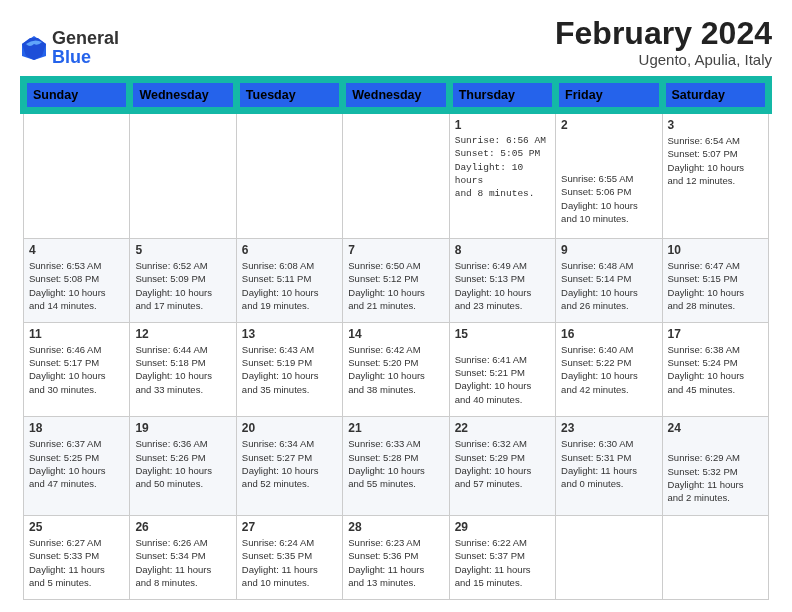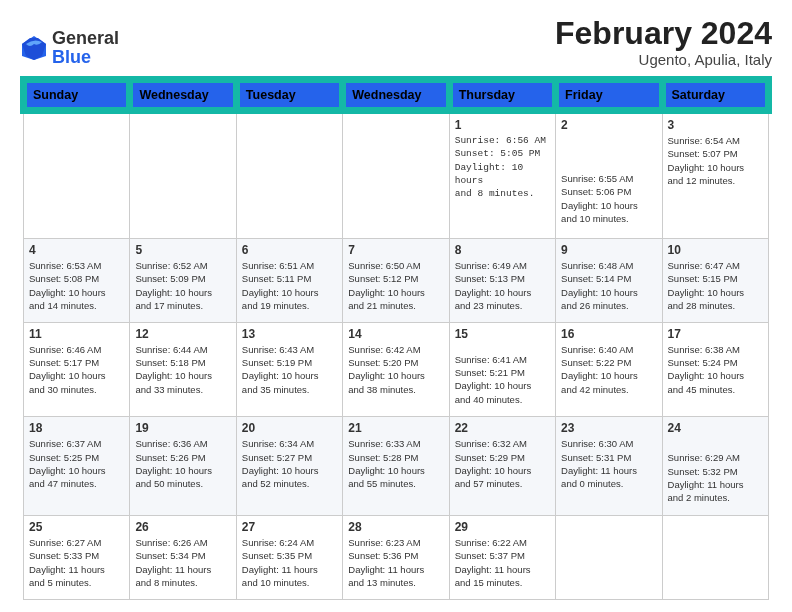--- a/index.html
+++ b/index.html
@@ -171,21 +171,21 @@
           </td>
           <td>
             <span class="day-number">5</span>
             <div class="cell-content" style="white-space: pre-line;">Sunrise: 6:52 AM
 Sunset: 5:09 PM
 Daylight: 10 hours
 and 17 minutes.</div>
           </td>
           <td>
             <span class="day-number">6</span>
-            <div class="cell-content" style="white-space: pre-line;">Sunrise: 6:51 AM
+            <div class="cell-content" style="white-space: pre-line;">Sunrise: 6:08 AM
 Sunset: 5:11 PM
 Daylight: 10 hours
 and 19 minutes.</div>
           </td>
           <td>
             <span class="day-number">7</span>
             <div class="cell-content" style="white-space: pre-line;">Sunrise: 6:50 AM
 Sunset: 5:12 PM
 Daylight: 10 hours
 and 21 minutes.</div>

